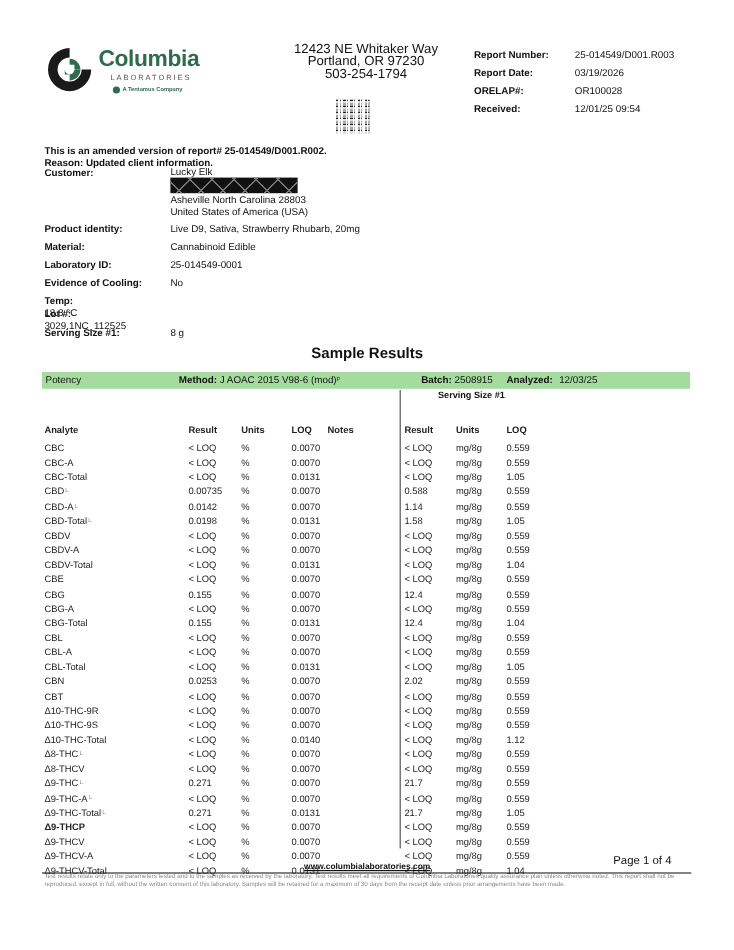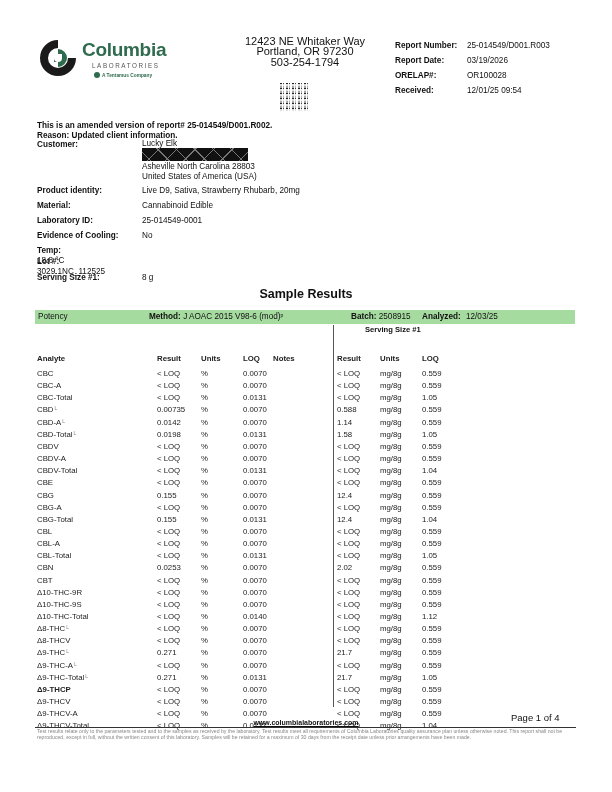--- a/index.html
+++ b/index.html
@@ -25,21 +25,21 @@
     background-blend-mode: normal;
     position: absolute;
   }
   .qr::after { content: ""; position: absolute; inset: 0;
     background: repeating-linear-gradient(0deg, rgba(255,255,255,0.85) 0 2px, transparent 2px 3px, rgba(255,255,255,0.6) 3px 5px);
   }
 
   
   .meta { left: 395px; top: 38px; width: 200px; }
   .meta-row { display: flex; height: 15px; align-items: center; font-size: 8.2px; }
-  .meta-row .k { width: 72px; font-weight: bold; }
+  .meta-row .k { width: 84px; font-weight: bold; }
   .meta-row .v { flex: 1; }
 
   
   .notice { left: 37px; top: 121px; font-size: 8.2px; font-weight: bold; line-height: 9.6px; }
 
   
   .info { left: 37px; width: 320px; }
   .info-row { display: flex; font-size: 8.2px; line-height: 9.6px; }
   .info-row .k { width: 105px; font-weight: bold; flex-shrink: 0; }
   .info-row .v { flex: 1; }

